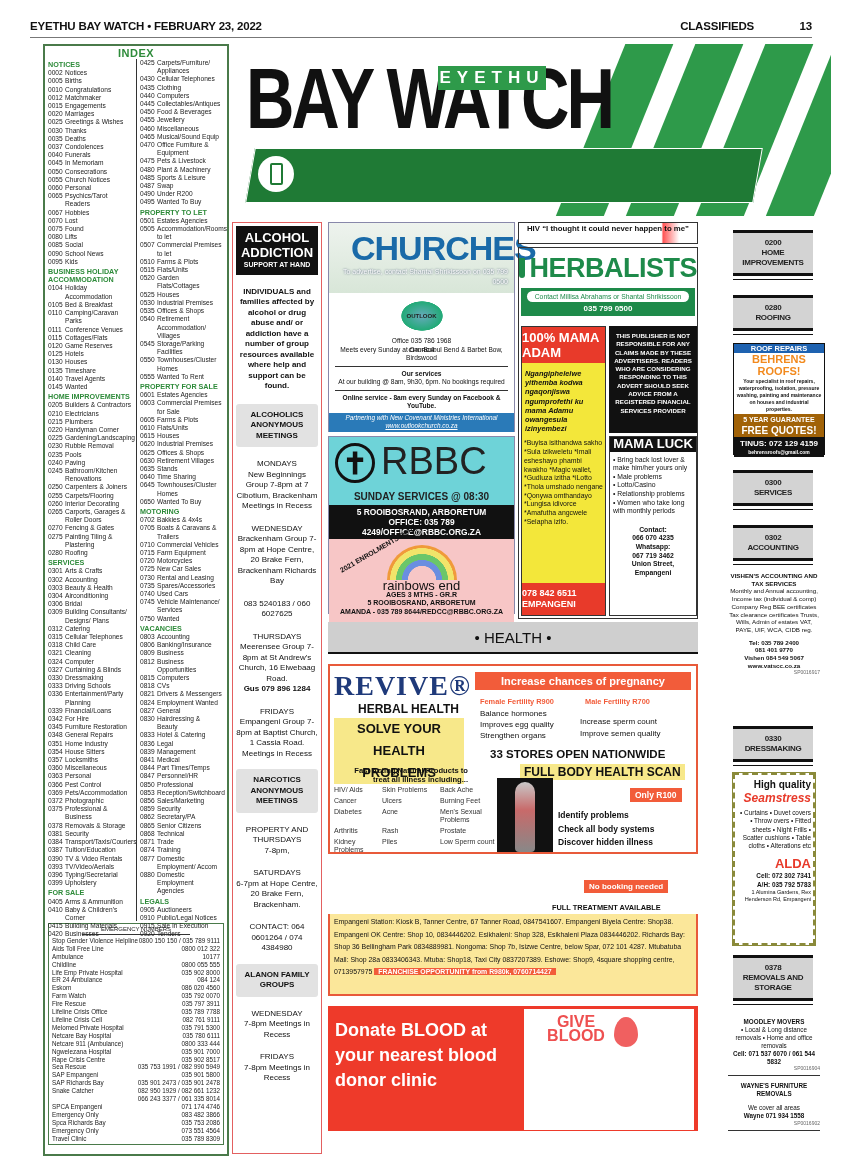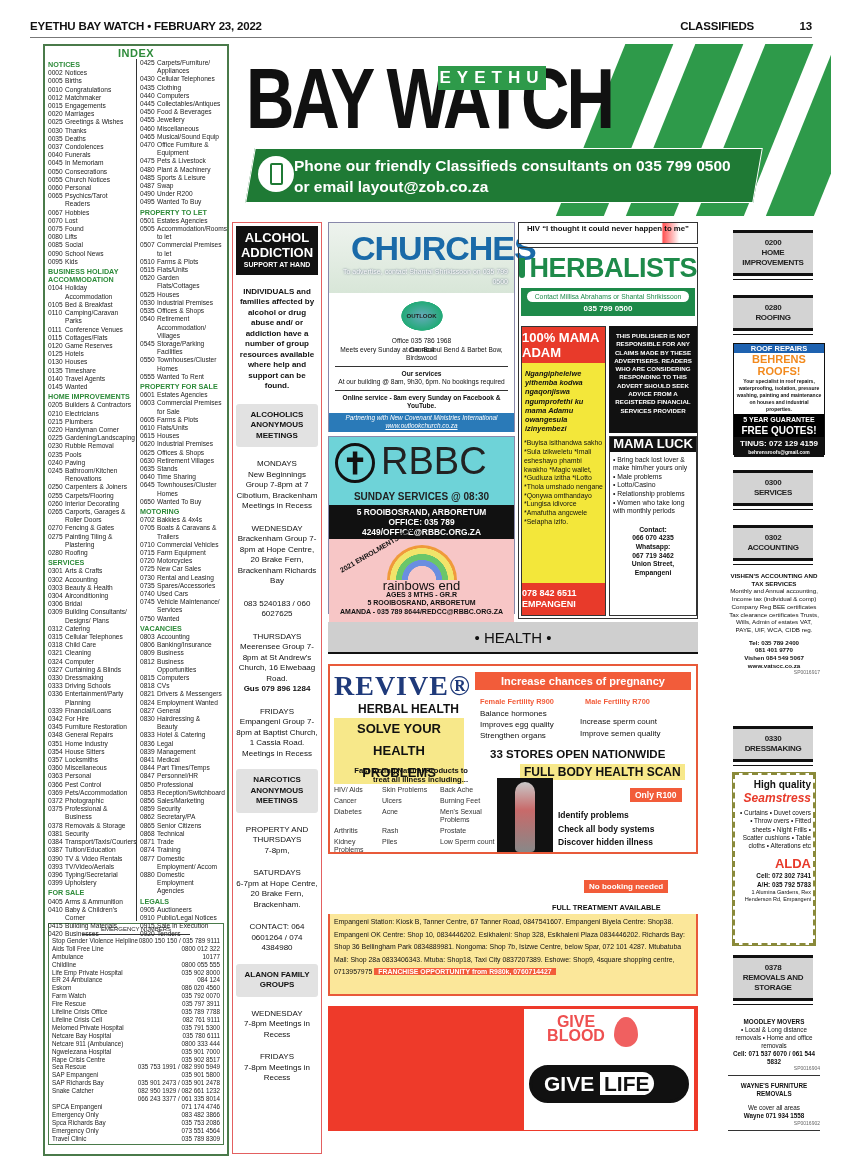--- a/index.html
+++ b/index.html
@@ -114,21 +114,21 @@
 .blood .drop{position:absolute;left:90px;top:8px;width:24px;height:30px;background:#f06060;border-radius:50% 50% 50% 50%/60% 60% 40% 40%}
 .blood .gl{position:absolute;left:5px;top:56px;width:160px;height:38px;border:3px solid #111;border-radius:20px;background:#111;color:#fff;font-weight:bold;font-size:21px;line-height:32px;padding-left:12px}
 .blood .gl span{background:#fff;color:#111;padding:0 4px;border-radius:0 14px 14px 0}
 
 
 .rh{position:absolute;left:733px;width:80px;background:#d3d3d3;border-top:3px solid #111;border-bottom:3px solid #111;text-align:center;font-size:8px;line-height:10px;padding:5px 0;letter-spacing:-0.3px;font-weight:bold;color:#222}
 .rh:after{content:"";position:absolute;left:0;right:0;bottom:-7px;border-bottom:1px solid #111}
 .roof{position:absolute;left:733px;top:343px;width:92px;height:112px;border:1.5px solid #111;background:#fff;text-align:center;font-size:5px;line-height:7px;font-weight:bold}
 .roof .a{background:#1e62b0;color:#fff;font-size:7.5px;padding:1px}
 .roof .b{color:#f28a1e;font-size:11px;line-height:12px}
-.roof .g{background:#000000;color:#fff;font-size:7px;line-height:10px;padding:1px}
+.roof .g{background:#a16207;color:#fff;font-size:7px;line-height:10px;padding:1px}
 .roof .g b{display:block;font-size:10px;line-height:11px}
 .roof .p{background:#111;color:#fff;font-size:8px;line-height:10px;padding:2px 0}
 .vish{position:absolute;left:728px;top:572px;width:92px;text-align:center;font-size:6.2px;line-height:7.7px}
 .seam{position:absolute;left:733px;top:773px;width:82px;height:172px;border:2.5px dashed #8a8a3a;outline:1px solid #8a8a3a;text-align:right;font-size:6.4px;line-height:8.3px;padding:3px 2px}
 .seam .hq{font-weight:bold;font-size:10px;line-height:13px}
 .seam .sm{color:#e83a2a;font-weight:bold;font-size:12px;line-height:14px;font-style:italic}
 .seam .al{color:#e83a2a;font-weight:bold;font-size:13px;line-height:16px;margin-top:6px}
 .movers{position:absolute;left:728px;top:1018px;width:92px;text-align:center;font-size:6.3px;line-height:7.9px}
 .code{font-size:5px;color:#666;text-align:right}
 .hr1{border-top:1px solid #333;margin:2px 0}
@@ -969,24 +969,20 @@
       <div class="stripe" style="left:110px"></div>
       <div class="stripe" style="left:180px"></div>
       <div class="stripe" style="left:250px"></div>
  </div>
  <div class="logo-bay">BAY WATCH</div>
  <div class="eyethu">EYETHU</div>
  <div class="phone-bar"></div>
  <div class="phone-ic">
       <div></div>
     </div>
- <div class="phone-txt">
-  <div>Phone our friendly Classifieds consultants on 035 799 0500</div>
-  <div>or email layout@zob.co.za</div>
- </div>
 </div>
 
 <div class="alc">
  <div class="blk"><b>ALCOHOL</b><b>ADDICTION</b><span>SUPPORT AT HAND</span></div>
  <div class="intro">INDIVIDUALS and families affected by alcohol or drug abuse and/ or addiction have a number of group resources available where help and support can be found.</div>
  <div class="gray">ALCOHOLICS ANONYMOUS MEETINGS</div>
  <div class="day">MONDAYS</div>
     <div>New Beginnings Group 7-8pm at 7 Cibotium, Brackenham Meetings in Recess</div>
  <div class="day">WEDNESDAY</div>
     <div>Brackenham Group 7-8pm at Hope Centre, 20 Brake Fern, Brackenham Richards Bay</div>
@@ -1134,24 +1130,24 @@
 Printed report</div>
 </div>
 <div class="rv-nb" style="position:absolute;left:584px;top:880px;background:#f25c3a;color:#fff;font-weight:bold;font-size:8px;padding:2px 5px;z-index:3">No booking needed</div>
 <div class="fta" style="left:552px;top:903px">FULL TREATMENT  AVAILABLE</div>
 <div class="stores">
  <span>Empangeni Station: Kiosk B, Tanner Centre, 67 Tanner Road, 0847541607. Empangeni Biyela Centre: Shop38. Empangeni OK Centre: Shop 10, 0834446202. Esikhaleni: Shop 328, Esikhaleni Plaza 0834446202. Richards Bay: Shop 36 Bellingham Park 0834889981. Nongoma: Shop 7b, Isizwe Centre, below Spar, 072 101 4287. Mtubatuba Mall: Shop 28a 0833406343. Mtuba: Shop18, Taxi City 0837207389. Eshowe: Shop9, 4square shopping centre, 0713957975</span>
  <span class="fr">FRANCHISE OPPORTUNITY from R980k, 0760714427</span>
 </div>
 
 <div class="blood">
+ <div class="t" style="width:185px">Donate BLOOD at your nearest blood donor clinic</div>
  <div class="img">
   <div class="gb" style="width:60px">GIVE BLOOD</div>
   <div class="drop"></div>
-  <div class="gl"><b>GIVE</b> <span>LIFE</span></div>
  </div>
 </div>
 
 <div class="rh" style="top:230px;white-space:pre-line">0200
 HOME
 IMPROVEMENTS</div>
 <div class="rh" style="top:295px;white-space:pre-line">0280
 ROOFING</div>
 <div class="roof">
  <div class="a">ROOF REPAIRS</div>

